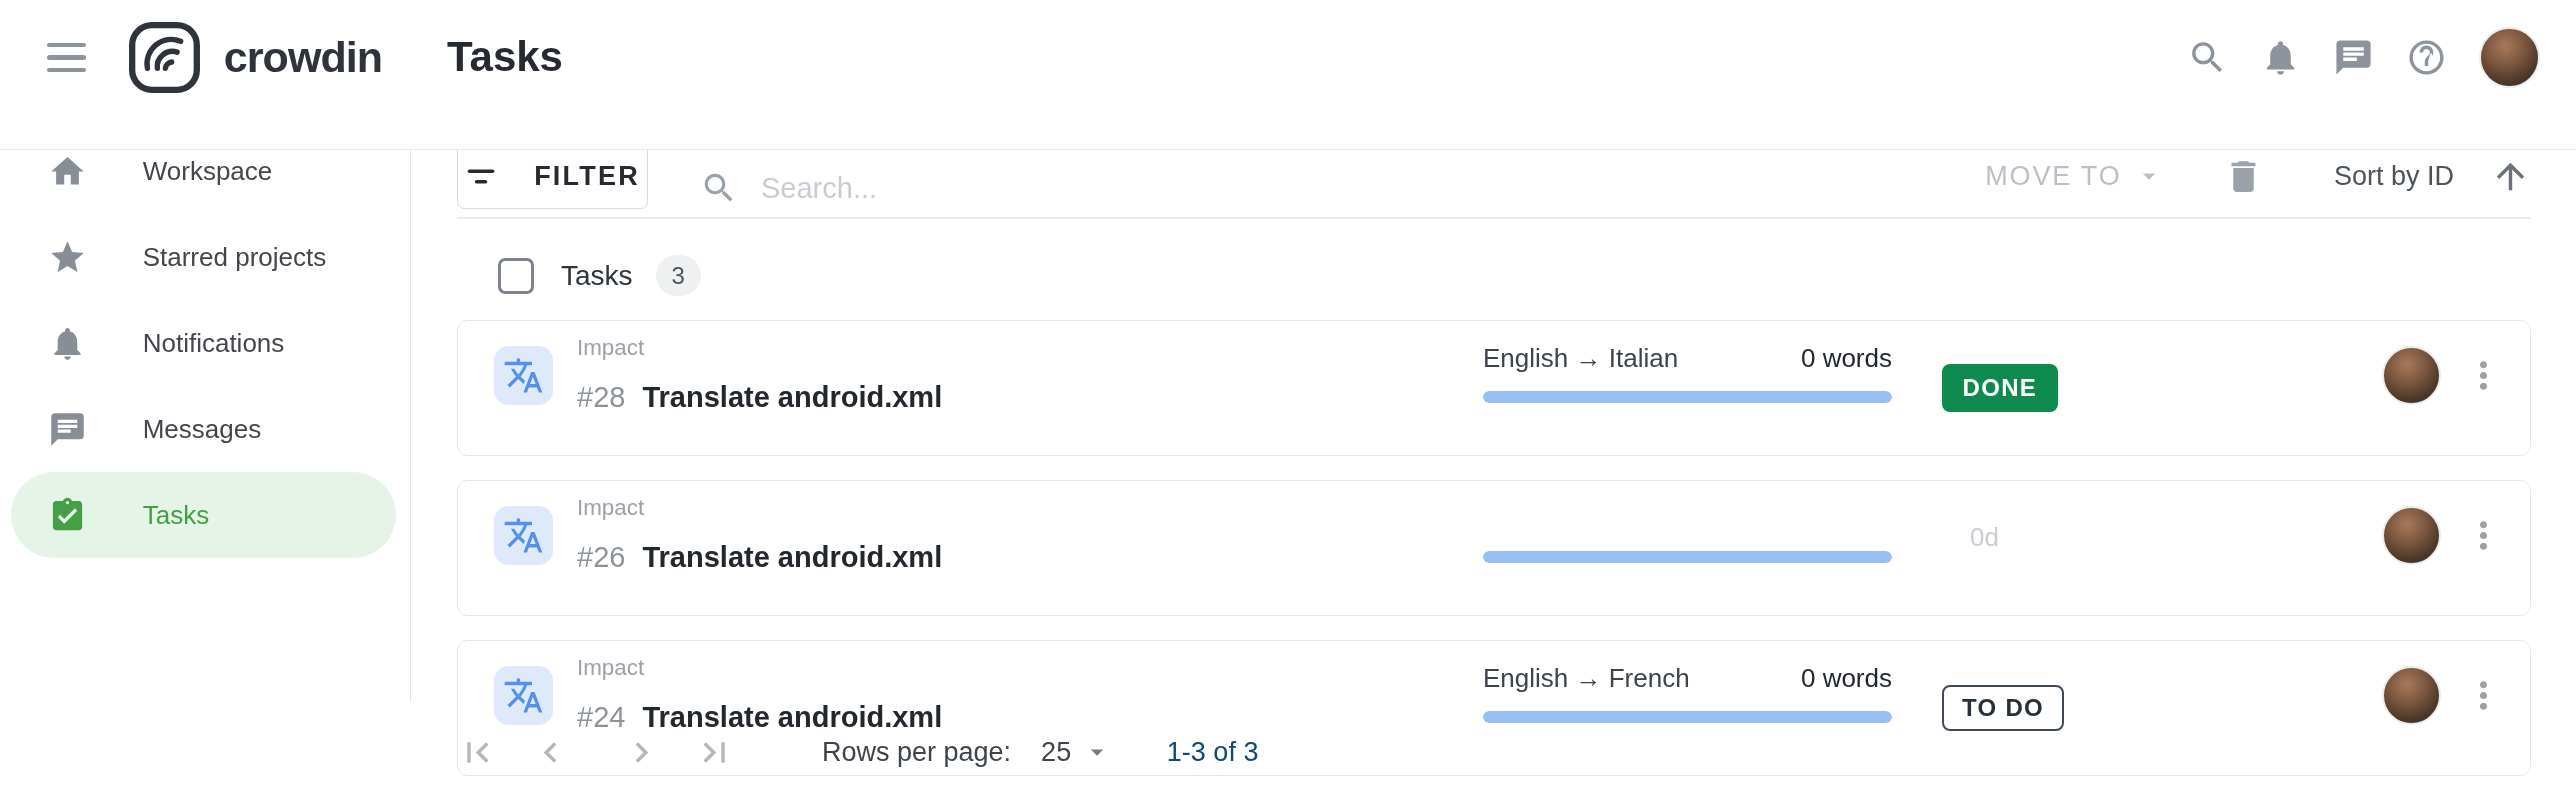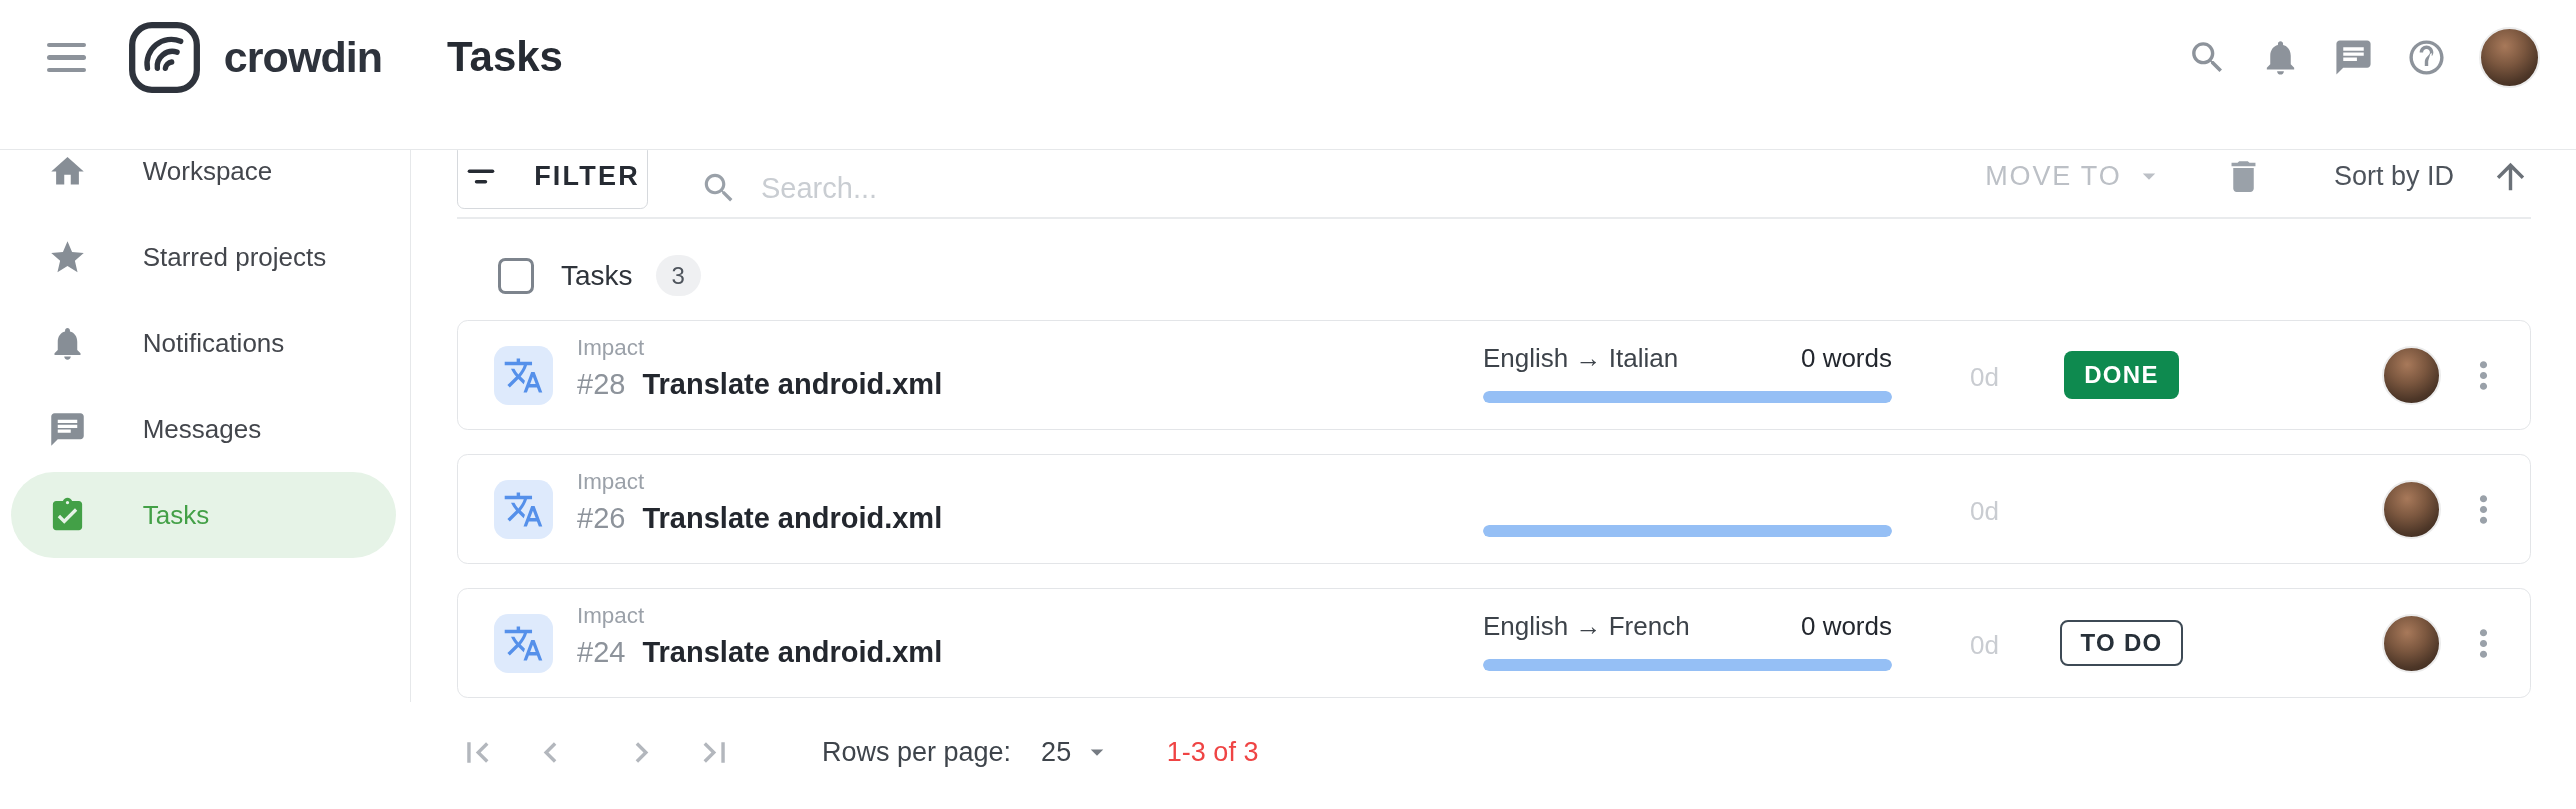--- a/index.html
+++ b/index.html
@@ -50,50 +50,50 @@
   .sort .sort-label { font-size:27px; color:#4d535b; }
   .sort .sort-arrow { width:41px; height:41px; color:#6b7178; margin-left:36px; }
   .toolbar-divider { position:absolute; top:101px; left:45px; right:45px; height:1.8px; background:#e9ebed; }
 
   .list-header { position:absolute; top:131px; left:45px; height:57px; display:flex; align-items:center; }
   .checkbox { width:36px; height:36px; margin-left:41px; border:3.6px solid #7d848d; border-radius:7.2px; background:#fff; cursor:pointer; }
   .list-title { margin-left:27px; font-size:28px; color:#2f343b; }
   .count-badge { margin-left:23px; min-width:45px; height:41px; padding:0 14.3px; border-radius:21.5px; background:#eff0f2; color:#4f555d; font-size:24px; display:flex; align-items:center; justify-content:center; }
 
   .cards { position:absolute; top:204px; left:45px; right:45px; }
-  .card { position:relative; height:110px; border:1.8px solid #e3e5e8; border-radius:10.7px; background:#fff; margin-bottom:24px; }
+  .card { position:relative; height:136px; border:1.8px solid #e3e5e8; border-radius:10.7px; background:#fff; margin-bottom:24px; }
   .task-icon { position:absolute; left:36px; top:25px; width:59px; height:59px; border-radius:14.3px; background:#deeafc; display:flex; align-items:center; justify-content:center; }
   .task-icon svg { width:41px; height:41px; color:#5590ea; }
   .task-text { position:absolute; left:119px; top:14.3px; }
   .task-project { font-size:22.4px; color:#9ba1a9; }
-  .task-title-line { margin-top:7px; font-size:29px; }
+  .task-title-line { margin-top:20px; font-size:29px; }
   .task-id { color:#8d939b; }
   .task-title { font-weight:700; color:#23272e; margin-left:9px; }
   .task-lang-row { position:absolute; left:1025px; top:21.5px; width:409px; display:flex; justify-content:space-between; align-items:baseline; }
   .task-langs { font-size:26px; color:#3d434a; }
   .task-words { font-size:26px; color:#23272e; }
   .task-bar { position:absolute; left:1025px; top:70px; width:409px; height:11.6px; border-radius:6.3px; background:#eef3fa; overflow:hidden; cursor:default; }
   .task-bar-fill { height:100%; border-radius:6.3px; background:#95bff5; }
   .task-due { position:absolute; left:1512px; top:41px; font-size:26px; color:#c9ccd1; }
-  .task-status { position:absolute; left:1516px; top:0; width:295px; height:100%; display:flex; align-items:center; justify-content:center; }
+  .task-status { position:absolute; left:1484px; top:0; width:295px; height:100%; display:flex; align-items:center; justify-content:flex-start; }
   .badge { font-size:24px; font-weight:700; letter-spacing:1.3px; padding:9.8px 20.6px; border-radius:8px; white-space:nowrap; cursor:default; }
   .badge.done { background:#0e8a4f; color:#fff; }
   .badge.in-progress { border:2.7px solid #1461d2; color:#1461d2; background:#fff; padding:7.2px 18px; }
   .badge.todo { border:2.7px solid #3e4a55; color:#273039; background:#fff; padding:7.2px 18px; }
   .task-avatar { position:absolute; left:1924px; top:25px; width:59px; height:59px; border-radius:50%; border:2.7px solid #ececec;
     background:radial-gradient(circle at 42% 30%, #a8795a 0%, #7b573f 38%, #4e3728 70%, #33231a 100%); cursor:pointer; }
   .kebab { position:absolute; left:2004px; top:33px; width:43px; height:43px; color:#9aa1a9; cursor:pointer; }
 
   .pagination { position:absolute; top:609px; left:45px; height:54px; display:flex; align-items:center; }
   .pg-btn { width:41px; height:41px; color:#b3b7bd; cursor:pointer; margin-right:32px; }
   .pg-btn.pg-next { margin-left:18px; }
   .rpp-label { margin-left:55px; font-size:27px; color:#3e444b; }
   .rpp-value { margin-left:30px; font-size:27px; color:#3e444b; cursor:pointer; }
   .rpp-caret { width:30px; height:30px; color:#757b82; margin-left:10.7px; cursor:pointer; }
-  .range-label { margin-left:55px; font-size:27px; color:#ef4444; }
+  .range-label { margin-left:55px; font-size:27px; color:#0c4a6e; }
 </style>
 </head>
 <body>
 
 <div class="app">
 
   <div class="sidebar">
     <div class="nav">
 
       <div class="nav-item">

